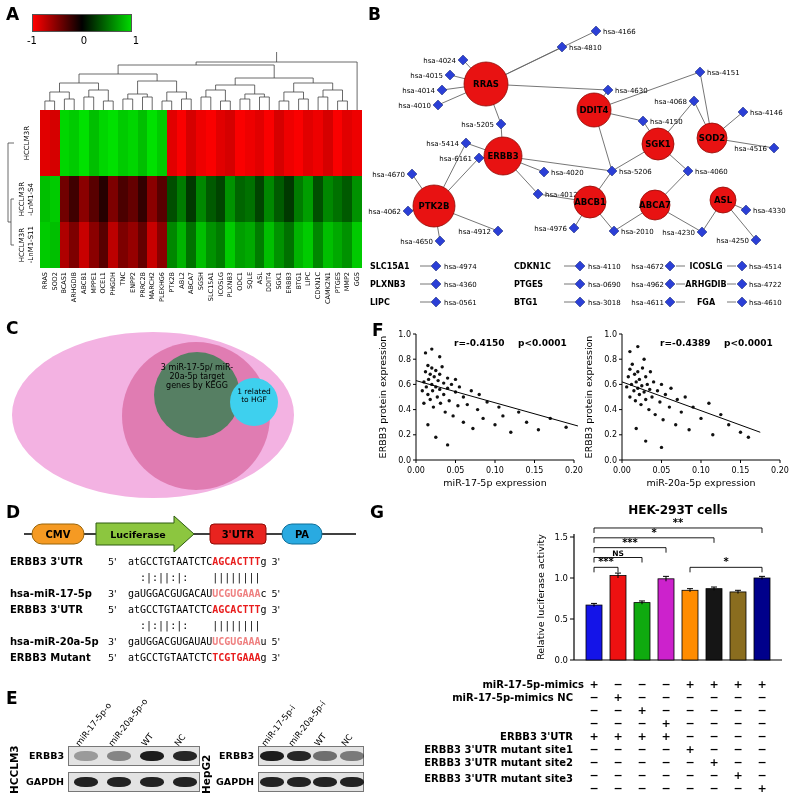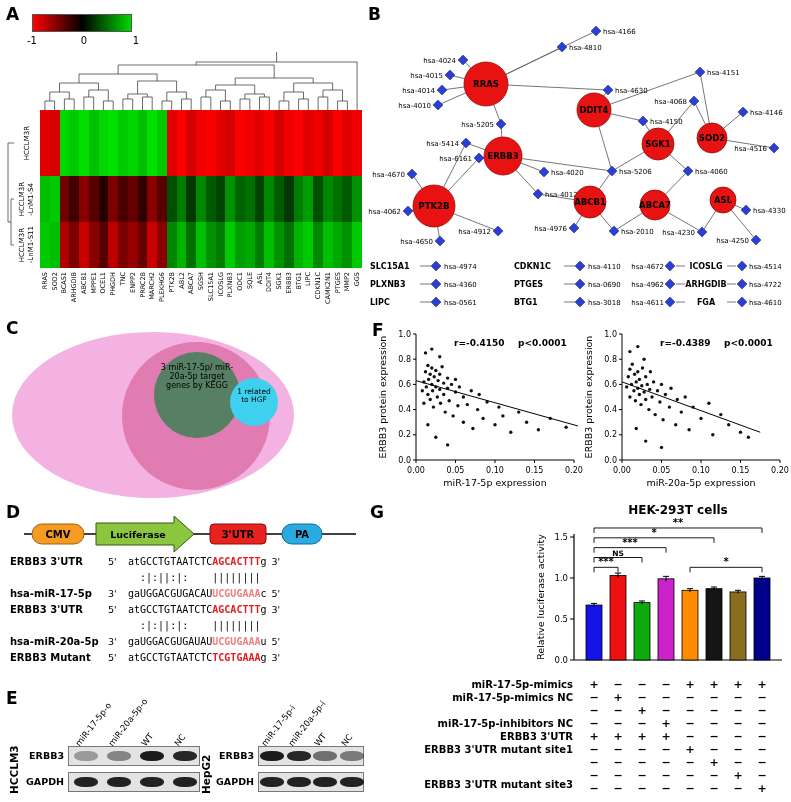--- a/index.html
+++ b/index.html
@@ -705,21 +705,21 @@
       <text x="250" y="55.5" text-anchor="middle" font-size="7.5" font-weight="bold">NS</text>
       <path d="M226,52.66L226,47.66L298,47.66L298,52.66" stroke="#000" fill="none" stroke-width="0.9"></path>
       <text x="262" y="45.66" text-anchor="middle" font-size="10" font-weight="bold">***</text>
       <path d="M226,42.82000000000001L226,37.82000000000001L346,37.82000000000001L346,42.82000000000001" stroke="#000" fill="none" stroke-width="0.9"></path>
       <text x="286" y="35.82000000000001" text-anchor="middle" font-size="10" font-weight="bold">*</text>
       <path d="M226,32.97999999999999L226,27.97999999999999L394,27.97999999999999L394,32.97999999999999" stroke="#000" fill="none" stroke-width="0.9"></path>
       <text x="310" y="25.97999999999999" text-anchor="middle" font-size="10" font-weight="bold">**</text>
       <path d="M322,72.34L322,67.34L394,67.34L394,72.34" stroke="#000" fill="none" stroke-width="0.9"></path>
       <text x="358" y="65.34" text-anchor="middle" font-size="10" font-weight="bold">*</text>
     </svg>
-<div class="mx-label" style="position: absolute; left: 0px; top: 178px;">miR-17-5p-mimics</div>
+<div class="mx-label" style="position: absolute; left: 11px; top: 178px;">miR-17-5p-mimics</div>
     <div class="mx-cell" style="position: absolute; left: 214px; top: 178px;">+</div>
     <div class="mx-cell" style="position: absolute; left: 238px; top: 178px;">−</div>
     <div class="mx-cell" style="position: absolute; left: 262px; top: 178px;">−</div>
     <div class="mx-cell" style="position: absolute; left: 286px; top: 178px;">−</div>
     <div class="mx-cell" style="position: absolute; left: 310px; top: 178px;">+</div>
     <div class="mx-cell" style="position: absolute; left: 334px; top: 178px;">+</div>
     <div class="mx-cell" style="position: absolute; left: 358px; top: 178px;">+</div>
     <div class="mx-cell" style="position: absolute; left: 382px; top: 178px;">+</div>
     <div class="mx-label" style="position: absolute; left: 0px; top: 191px;">miR-17-5p-mimics NC</div>
     <div class="mx-cell" style="position: absolute; left: 214px; top: 191px;">−</div>
@@ -731,21 +731,20 @@
     <div class="mx-cell" style="position: absolute; left: 358px; top: 191px;">−</div>
     <div class="mx-cell" style="position: absolute; left: 382px; top: 191px;">−</div>
     <div class="mx-cell" style="position: absolute; left: 214px; top: 204px;">−</div>
     <div class="mx-cell" style="position: absolute; left: 238px; top: 204px;">−</div>
     <div class="mx-cell" style="position: absolute; left: 262px; top: 204px;">+</div>
     <div class="mx-cell" style="position: absolute; left: 286px; top: 204px;">−</div>
     <div class="mx-cell" style="position: absolute; left: 310px; top: 204px;">−</div>
     <div class="mx-cell" style="position: absolute; left: 334px; top: 204px;">−</div>
     <div class="mx-cell" style="position: absolute; left: 358px; top: 204px;">−</div>
     <div class="mx-cell" style="position: absolute; left: 382px; top: 204px;">−</div>
-    <div class="mx-label" style="position: absolute; left: 0px; top: 217px;">miR-17-5p-inhibitors NC</div>
     <div class="mx-cell" style="position: absolute; left: 214px; top: 217px;">−</div>
     <div class="mx-cell" style="position: absolute; left: 238px; top: 217px;">−</div>
     <div class="mx-cell" style="position: absolute; left: 262px; top: 217px;">−</div>
     <div class="mx-cell" style="position: absolute; left: 286px; top: 217px;">+</div>
     <div class="mx-cell" style="position: absolute; left: 310px; top: 217px;">−</div>
     <div class="mx-cell" style="position: absolute; left: 334px; top: 217px;">−</div>
     <div class="mx-cell" style="position: absolute; left: 358px; top: 217px;">−</div>
     <div class="mx-cell" style="position: absolute; left: 382px; top: 217px;">−</div>
     <div class="mx-label" style="position: absolute; left: 0px; top: 230px;">ERBB3 3'UTR</div>
     <div class="mx-cell" style="position: absolute; left: 214px; top: 230px;">+</div>
@@ -758,29 +757,30 @@
     <div class="mx-cell" style="position: absolute; left: 382px; top: 230px;">−</div>
     <div class="mx-label" style="position: absolute; left: 0px; top: 243px;">ERBB3 3'UTR mutant site1</div>
     <div class="mx-cell" style="position: absolute; left: 214px; top: 243px;">−</div>
     <div class="mx-cell" style="position: absolute; left: 238px; top: 243px;">−</div>
     <div class="mx-cell" style="position: absolute; left: 262px; top: 243px;">−</div>
     <div class="mx-cell" style="position: absolute; left: 286px; top: 243px;">−</div>
     <div class="mx-cell" style="position: absolute; left: 310px; top: 243px;">+</div>
     <div class="mx-cell" style="position: absolute; left: 334px; top: 243px;">−</div>
     <div class="mx-cell" style="position: absolute; left: 358px; top: 243px;">−</div>
     <div class="mx-cell" style="position: absolute; left: 382px; top: 243px;">−</div>
+    <div class="mx-label" style="position: absolute; left: 0px; top: 256px;">ERBB3 3'UTR mutant site2</div>
     <div class="mx-cell" style="position: absolute; left: 214px; top: 256px;">−</div>
     <div class="mx-cell" style="position: absolute; left: 238px; top: 256px;">−</div>
     <div class="mx-cell" style="position: absolute; left: 262px; top: 256px;">−</div>
     <div class="mx-cell" style="position: absolute; left: 286px; top: 256px;">−</div>
     <div class="mx-cell" style="position: absolute; left: 310px; top: 256px;">−</div>
     <div class="mx-cell" style="position: absolute; left: 334px; top: 256px;">+</div>
     <div class="mx-cell" style="position: absolute; left: 358px; top: 256px;">−</div>
     <div class="mx-cell" style="position: absolute; left: 382px; top: 256px;">−</div>
-    <div class="mx-label" style="position: absolute; left: 0px; top: 278px;">ERBB3 3'UTR mutant site3</div>
+    <div class="mx-label" style="position: absolute; left: 0px; top: 272px;">ERBB3 3'UTR mutant site3</div>
     <div class="mx-cell" style="position: absolute; left: 214px; top: 269px;">−</div>
     <div class="mx-cell" style="position: absolute; left: 238px; top: 269px;">−</div>
     <div class="mx-cell" style="position: absolute; left: 262px; top: 269px;">−</div>
     <div class="mx-cell" style="position: absolute; left: 286px; top: 269px;">−</div>
     <div class="mx-cell" style="position: absolute; left: 310px; top: 269px;">−</div>
     <div class="mx-cell" style="position: absolute; left: 334px; top: 269px;">−</div>
     <div class="mx-cell" style="position: absolute; left: 358px; top: 269px;">+</div>
     <div class="mx-cell" style="position: absolute; left: 382px; top: 269px;">−</div>
     <div class="mx-cell" style="position: absolute; left: 214px; top: 282px;">−</div>
     <div class="mx-cell" style="position: absolute; left: 238px; top: 282px;">−</div>

